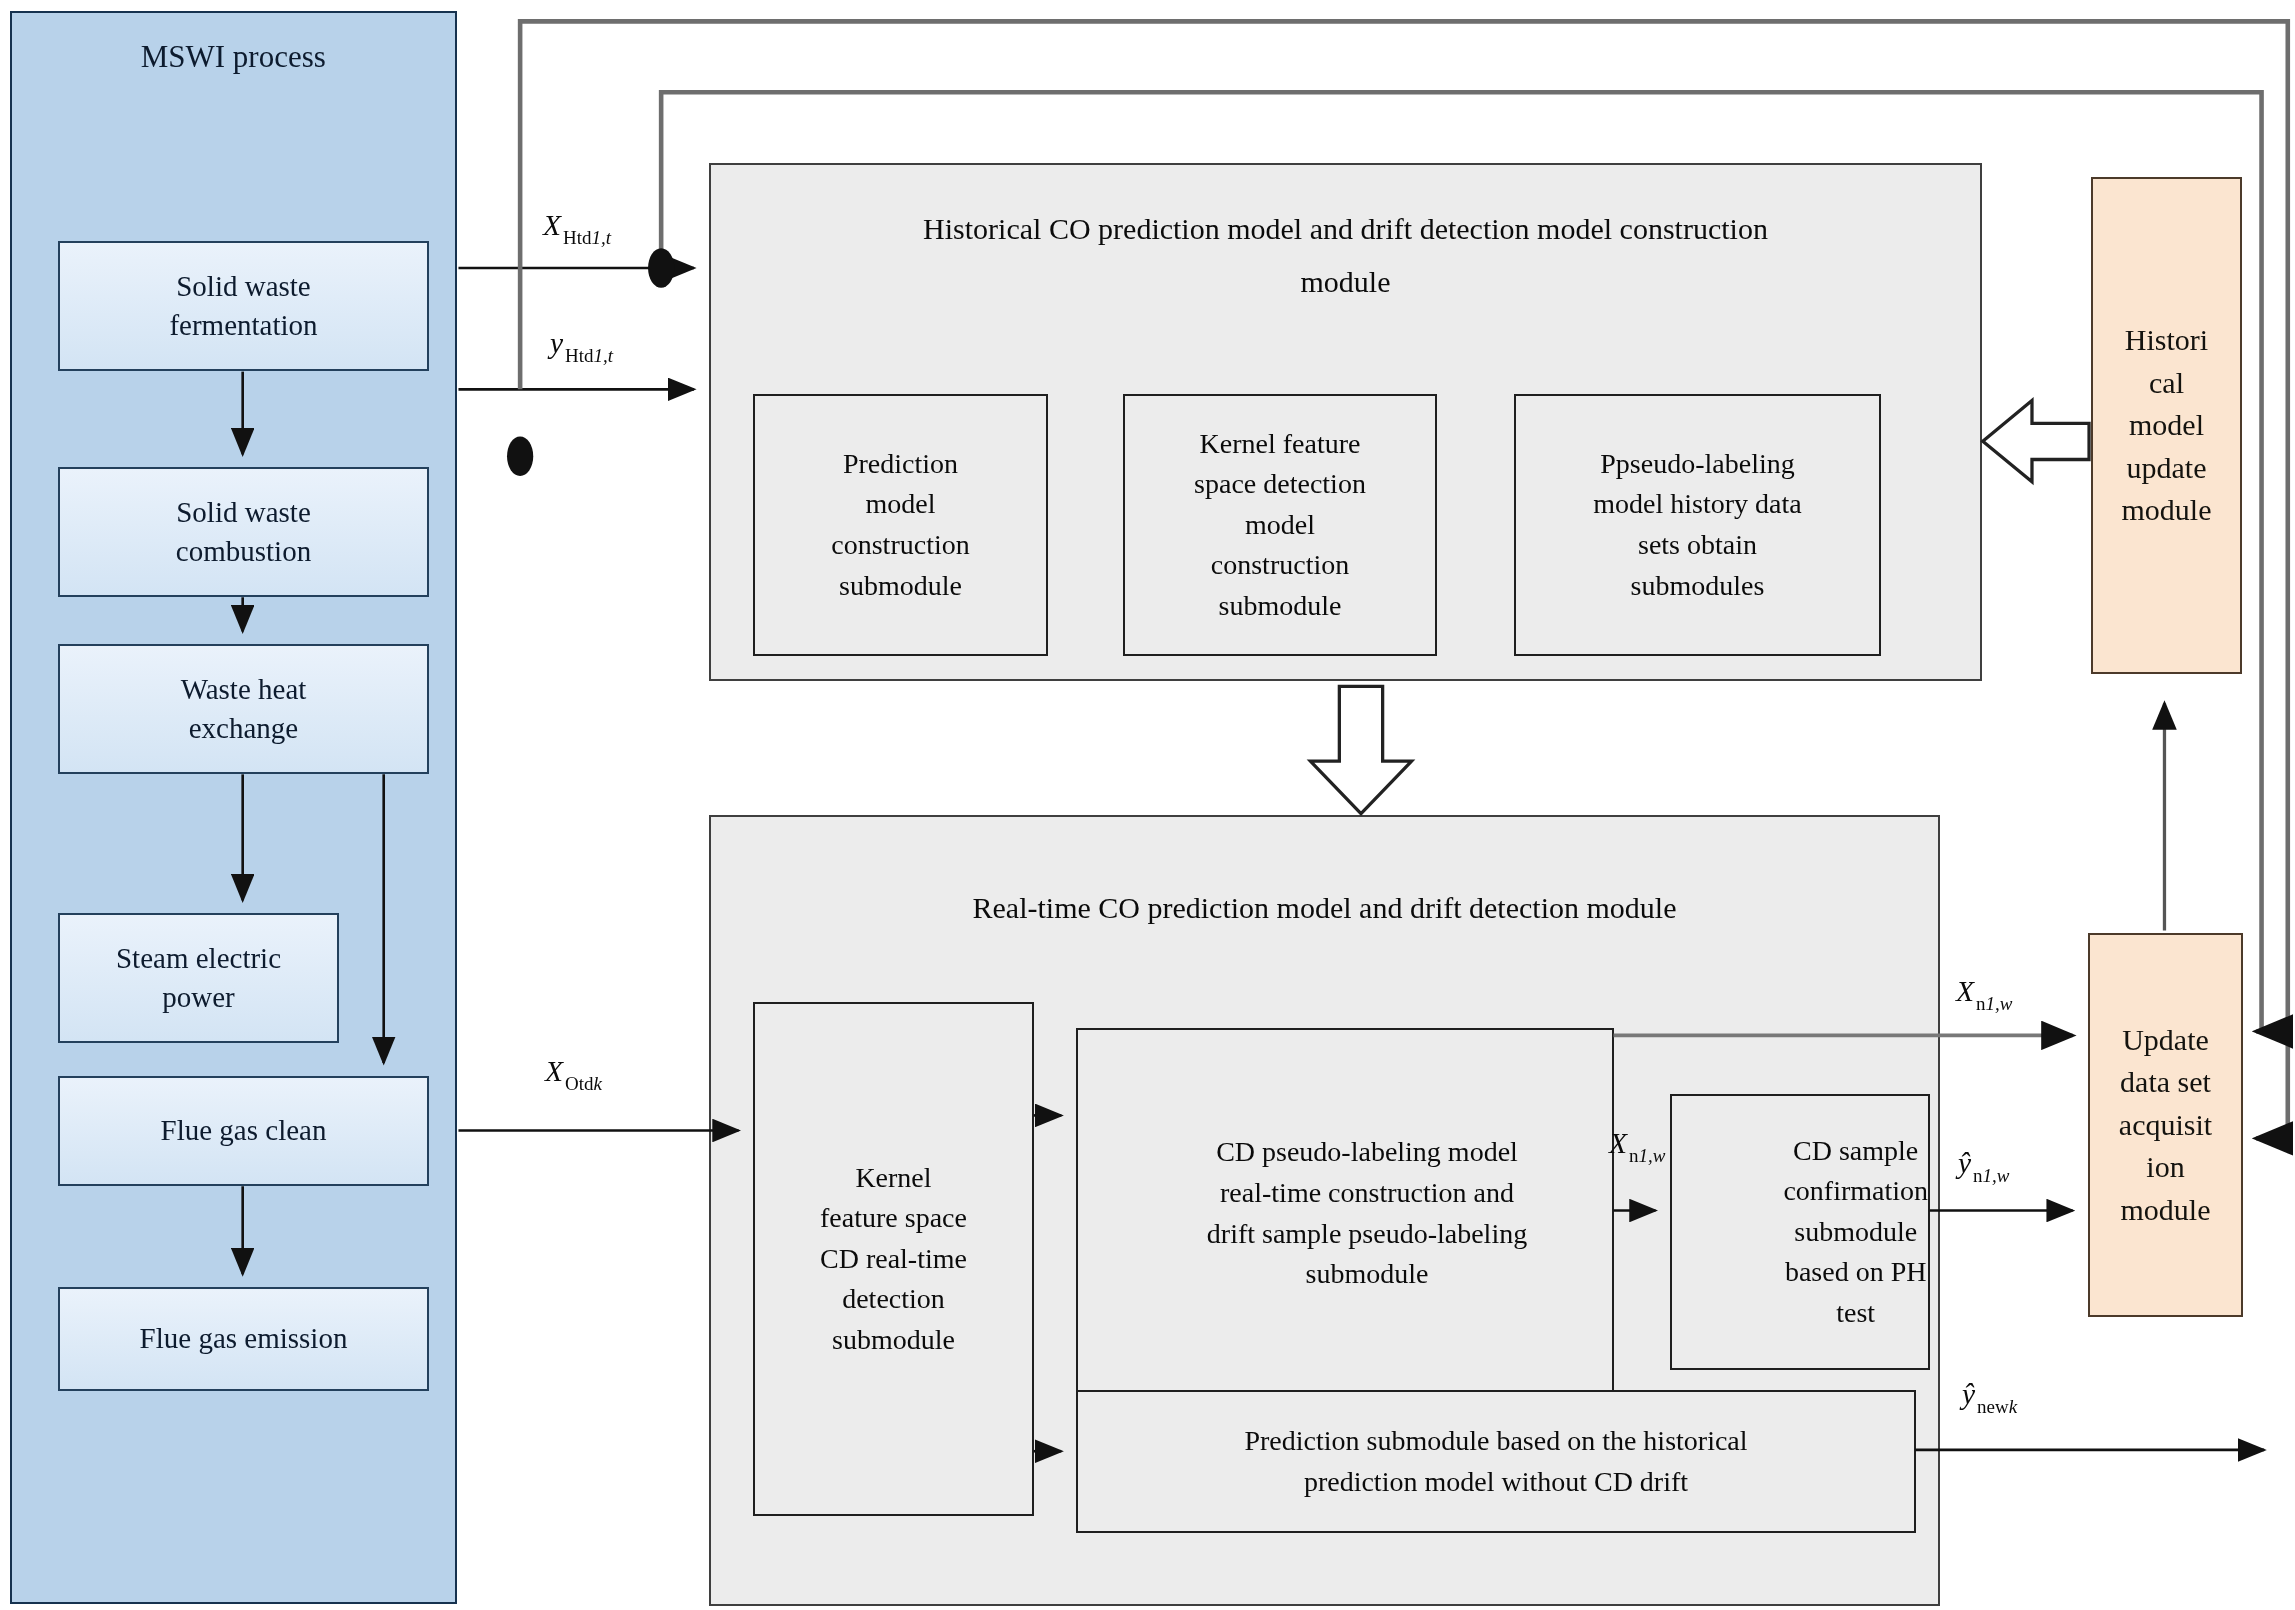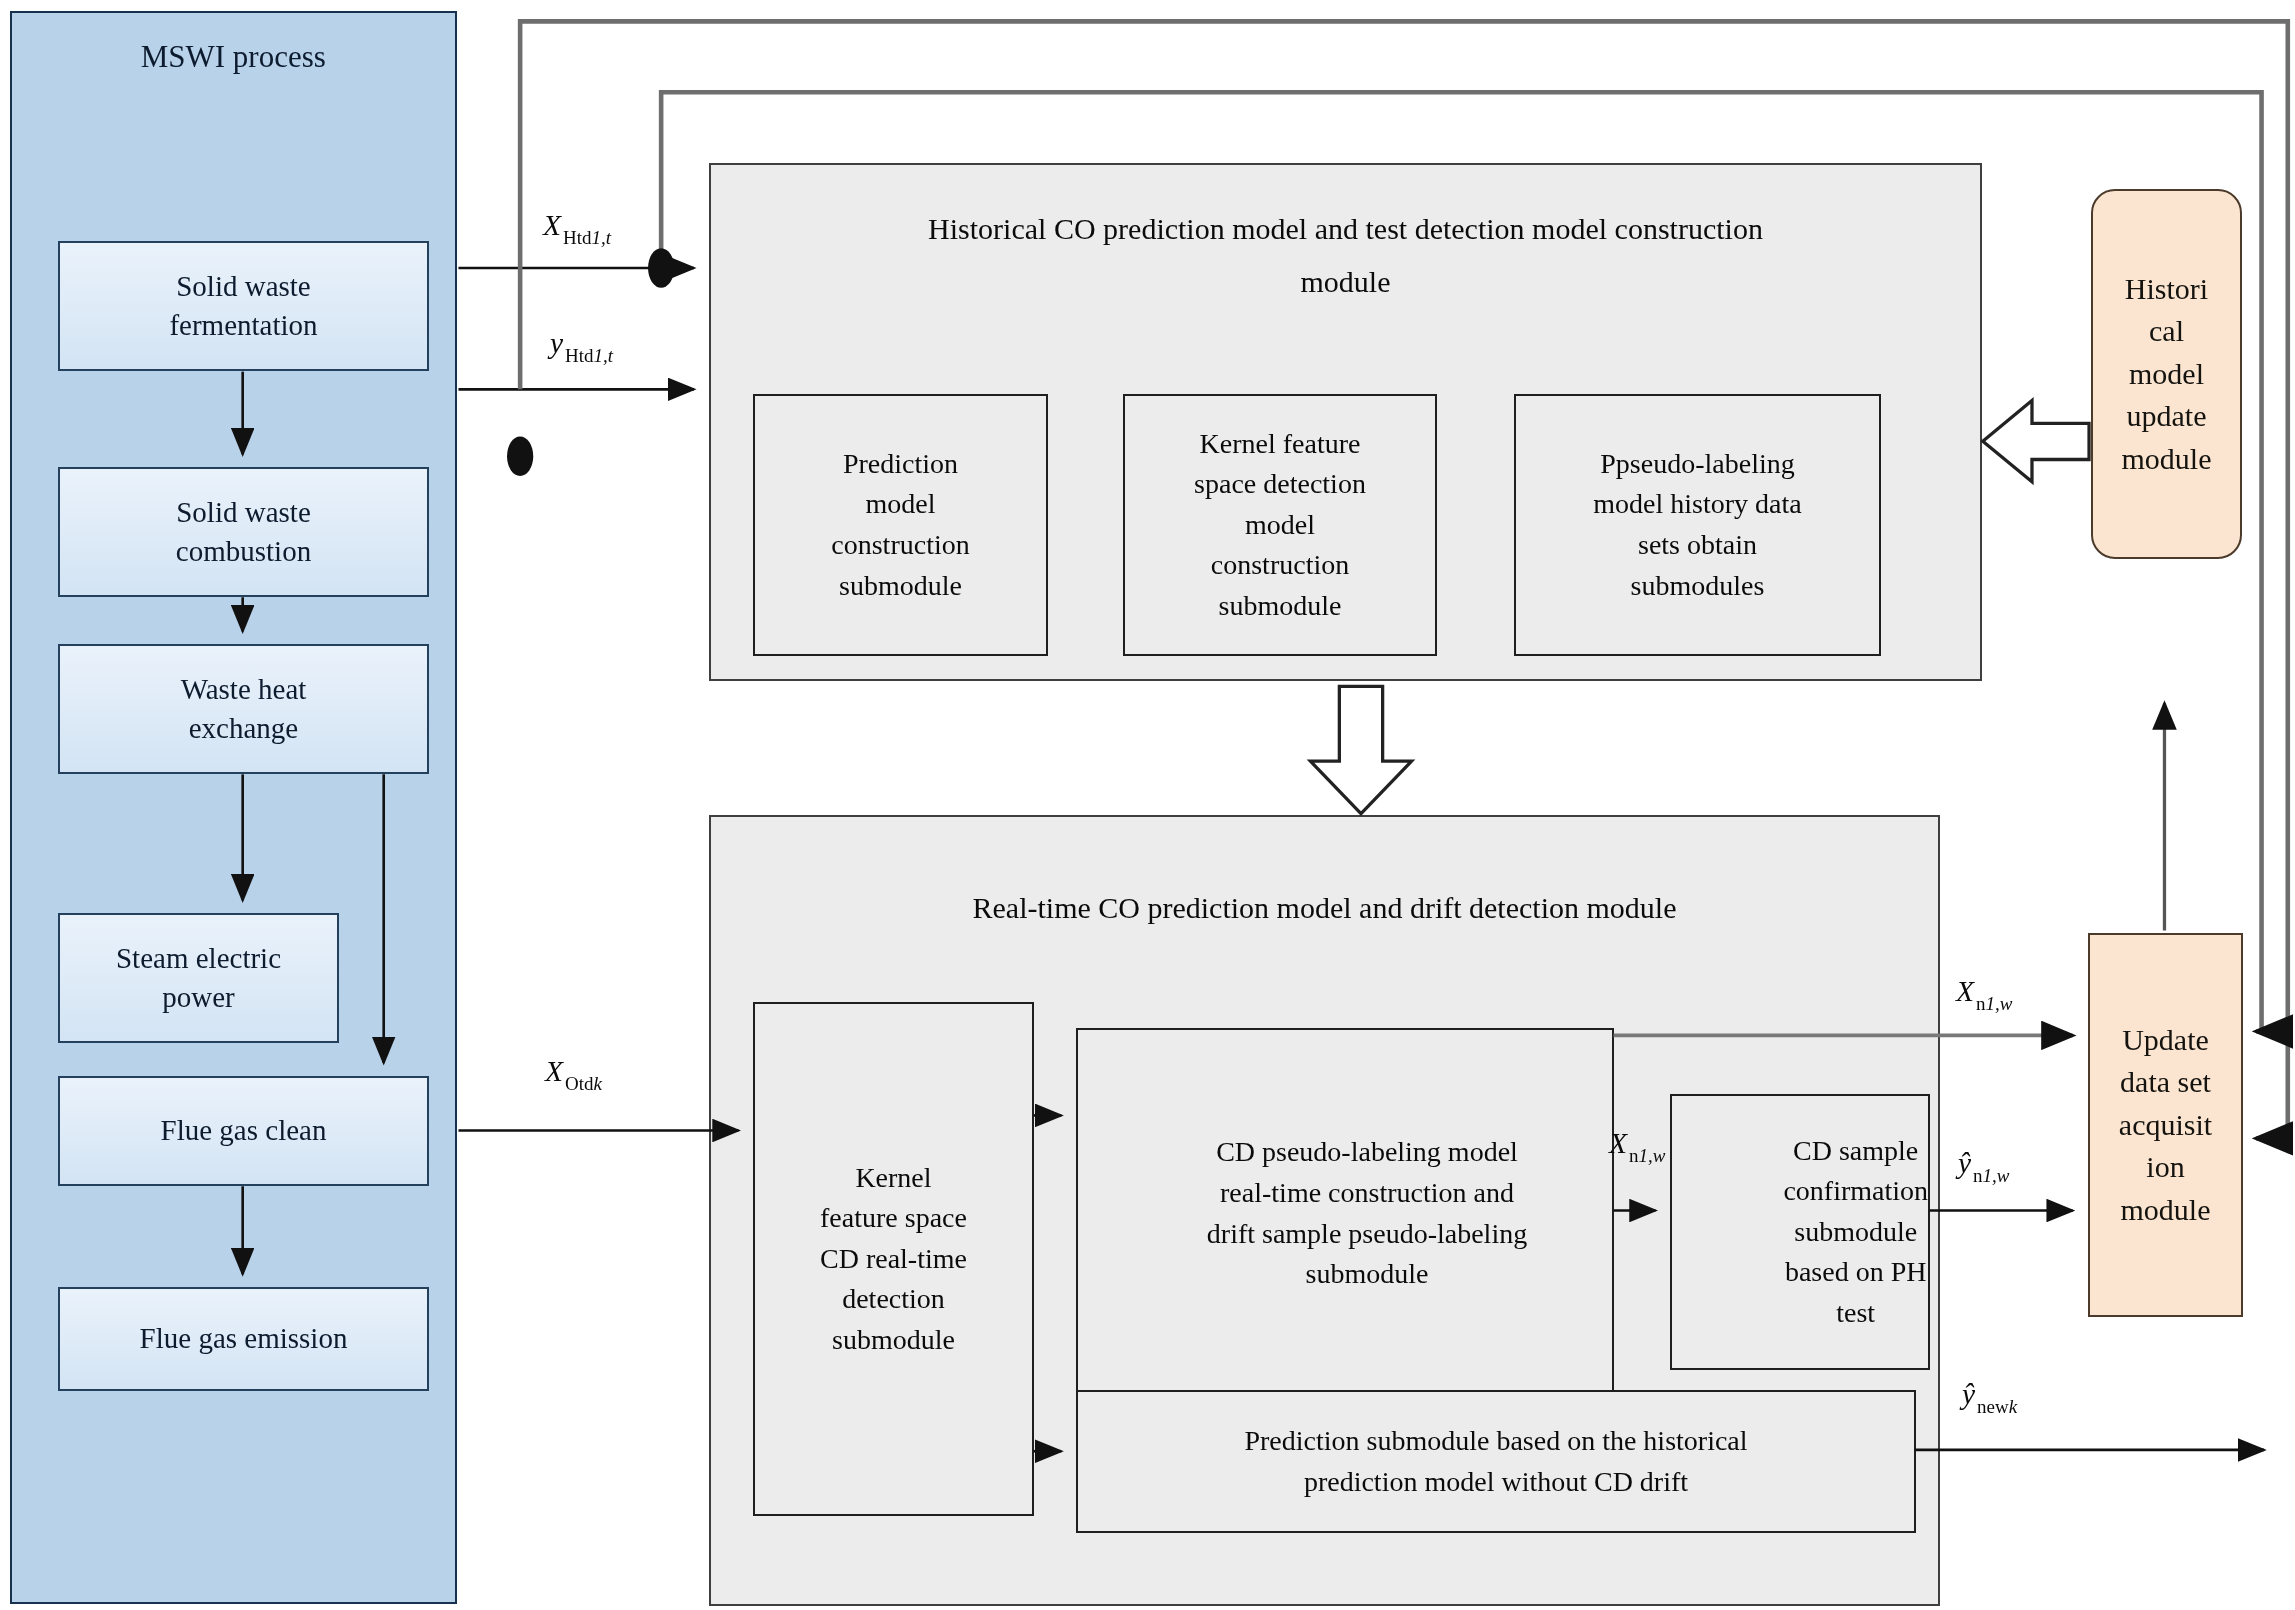--- a/index.html
+++ b/index.html
@@ -54,21 +54,21 @@
 power</span>
   </div>
   <div class="abs pbox" style="left:58px;top:1076px;width:371px;height:110px;">
     <span class="ml">Flue gas clean</span>
   </div>
   <div class="abs pbox" style="left:58px;top:1287px;width:371px;height:104px;">
     <span class="ml">Flue gas emission</span>
   </div>
 
   <div class="abs gmodule" style="left:709px;top:163px;width:1273px;height:518px;"></div>
-  <div class="abs gtitle ml" style="left:709px;top:203px;width:1273px;">Historical CO prediction model and test detection model construction
+  <div class="abs gtitle ml" style="left:709px;top:203px;width:1273px;">Historical CO prediction model and drift detection model construction
 module</div>
   <div class="abs sub" style="left:753px;top:394px;width:295px;height:262px;">
     <span class="ml">Prediction
 model
 construction
 submodule</span>
   </div>
   <div class="abs sub" style="left:1123px;top:394px;width:314px;height:262px;">
     <span class="ml">Kernel feature
 space detection
@@ -103,21 +103,21 @@
 confirmation
 submodule
 based on PH
 test</span>
   </div>
   <div class="abs sub" style="left:1076px;top:1390px;width:840px;height:143px;">
     <span class="ml">Prediction submodule based on the historical
 prediction model without CD drift</span>
   </div>
 
-  <div class="abs omodule" style="left:2091px;top:189px;width:151px;height:370px;border-radius:24px;">
+  <div class="abs omodule" style="left:2091px;top:177px;width:151px;height:497px;">
     <span class="ml">Histori
 cal
 model
 update
 module</span>
   </div>
   <div class="abs omodule" style="left:2088px;top:933px;width:155px;height:384px;">
     <span class="ml">Update
 data set
 acquisit

